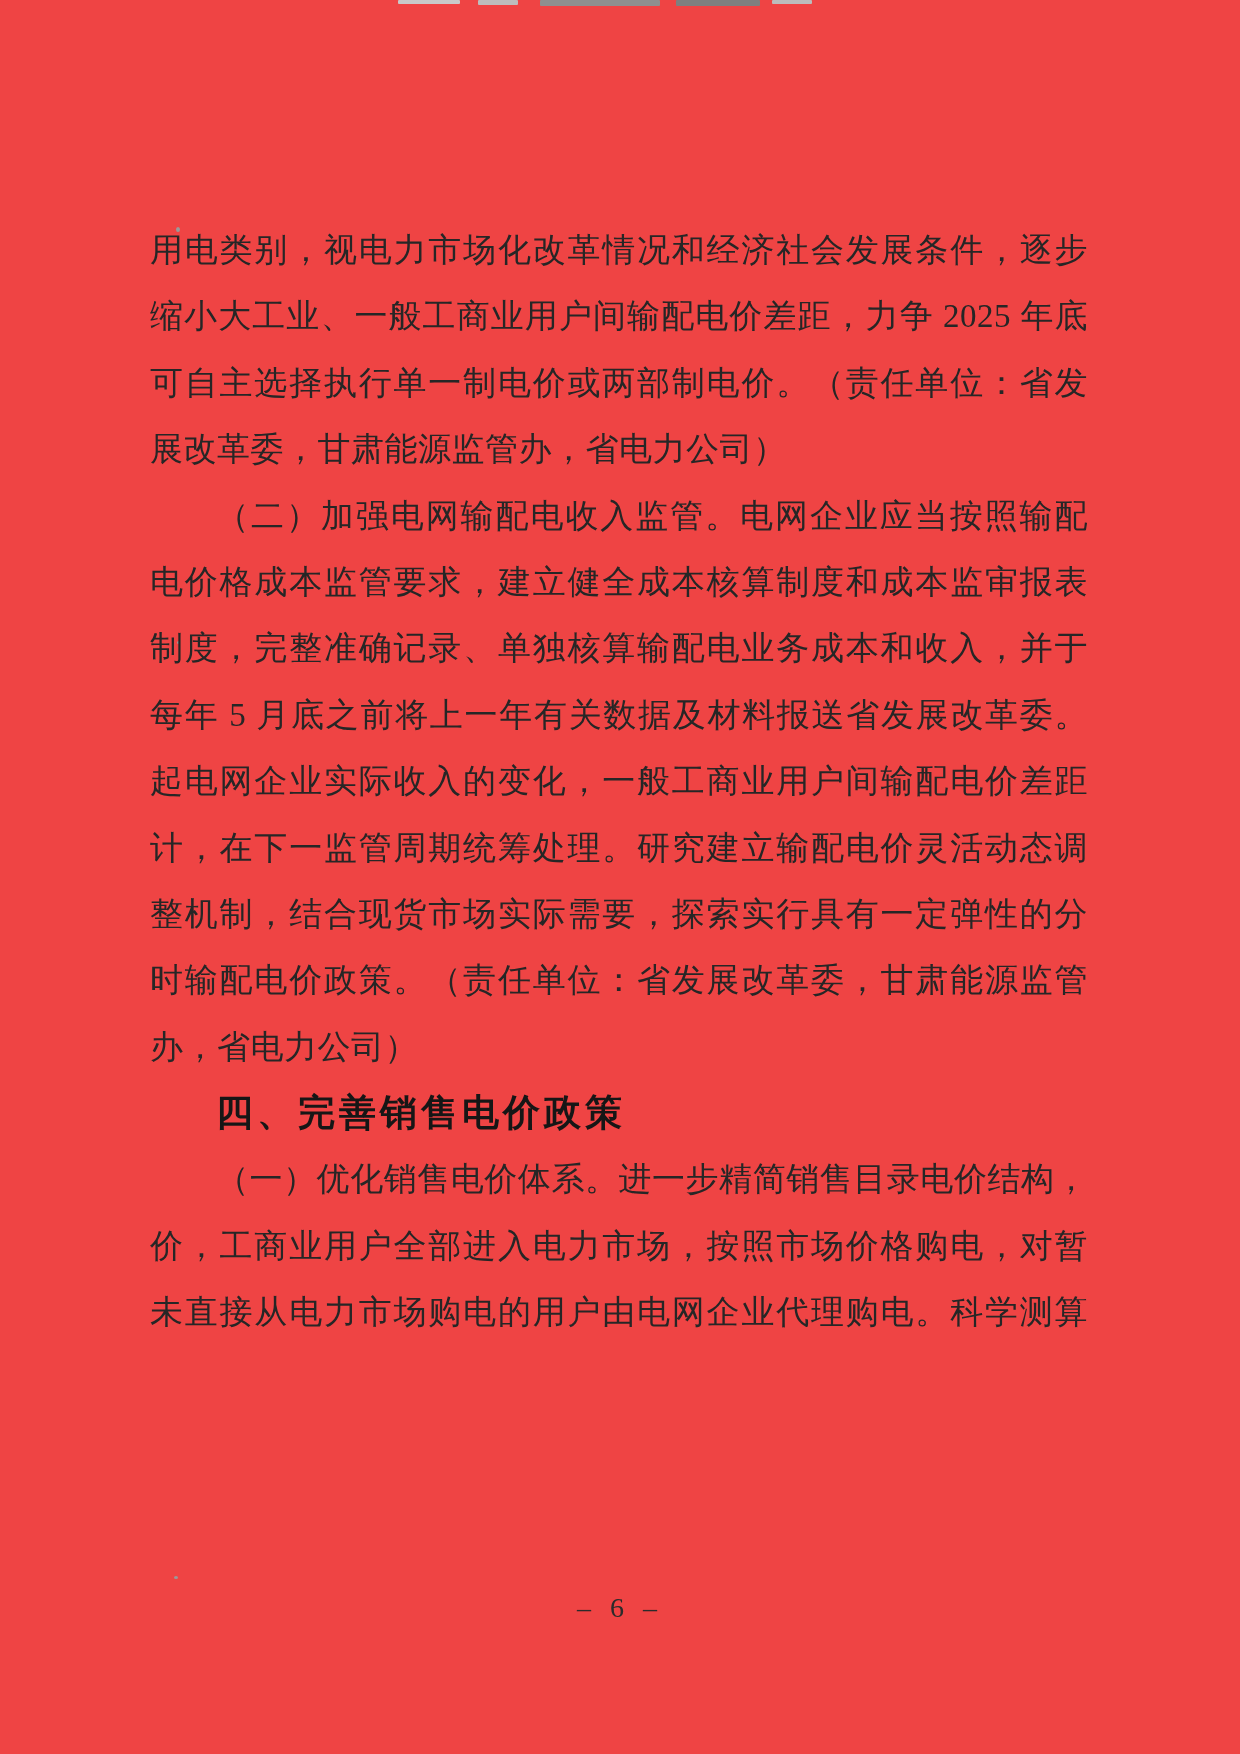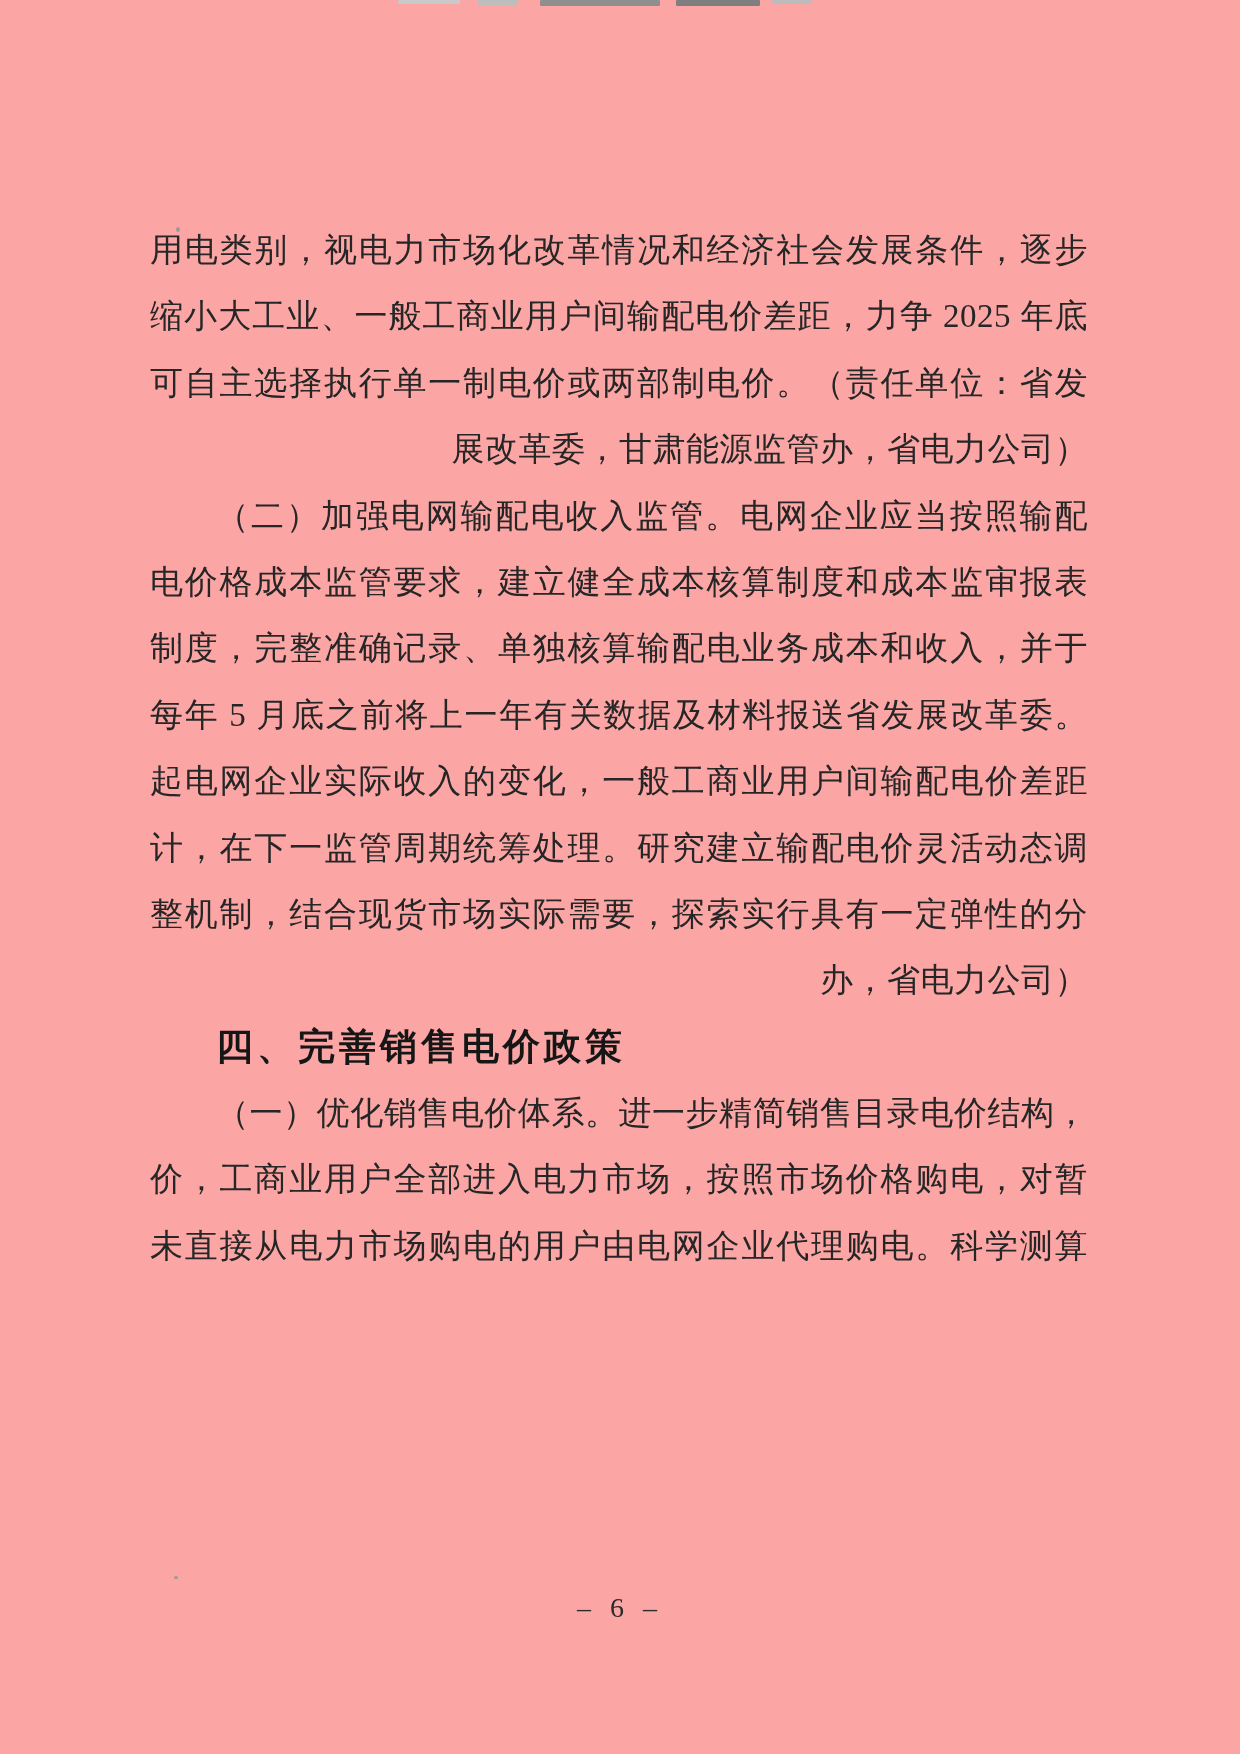--- a/index.html
+++ b/index.html
@@ -4,21 +4,21 @@
 <style>
   html, body {
     margin: 0;
     padding: 0;
     background: #ffffff;
   }
   .page {
     position: relative;
     width: 1240px;
     height: 1754px;
-    background: #fca5a5;
+    background: #ef4444;
     overflow: hidden;
     font-family: "Liberation Serif", "DejaVu Serif", serif;
     color: #262626;
   }
   
   .artifact-strip { position: absolute; top: 0; left: 0; width: 100%; height: 8px; }
   .artifact-strip i { position: absolute; display: block; border-radius: 1px; }
   .artifact-strip i:nth-child(1) { left: 398px; top: 0; width: 62px;  height: 4px; background: #c9c9c9; }
   .artifact-strip i:nth-child(2) { left: 478px; top: 0; width: 40px;  height: 5px; background: #bdbdbd; }
   .artifact-strip i:nth-child(3) { left: 540px; top: 0; width: 120px; height: 6px; background: #8f8f8f; }
@@ -41,21 +41,21 @@
     line-height: 66.4px;
     font-size: 33px;
     letter-spacing: 0.5px;
     white-space: normal;
   }
   .justify {
     text-align: justify;
     text-align-last: justify;
     text-justify: inter-character;
   }
-  .end { text-align: right; }
+  .end { text-align: left; }
   .indent { padding-left: 66px; }
   .heading {
     font-family: "Liberation Sans", "DejaVu Sans", sans-serif;
     font-weight: 700;
     font-size: 37px;
     color: #161616;
     letter-spacing: 4px;
     text-align: left;
   }
   .page-number {
@@ -90,20 +90,21 @@
     <div class="ln justify">缩小大工业、一般工商业用户间输配电价差距，力争 2025 年底</div>
     <div class="ln justify">可自主选择执行单一制电价或两部制电价。（责任单位：省发</div>
     <div class="ln end">展改革委，甘肃能源监管办，省电力公司）</div>
     <div class="ln indent justify">（二）加强电网输配电收入监管。电网企业应当按照输配</div>
     <div class="ln justify">电价格成本监管要求，建立健全成本核算制度和成本监审报表</div>
     <div class="ln justify">制度，完整准确记录、单独核算输配电业务成本和收入，并于</div>
     <div class="ln justify">每年 5 月底之前将上一年有关数据及材料报送省发展改革委。</div>
     <div class="ln justify">起电网企业实际收入的变化，一般工商业用户间输配电价差距</div>
     <div class="ln justify">计，在下一监管周期统筹处理。研究建立输配电价灵活动态调</div>
     <div class="ln justify">整机制，结合现货市场实际需要，探索实行具有一定弹性的分</div>
+    <div class="ln justify">时输配电价政策。（责任单位：省发展改革委，甘肃能源监管</div>
     <div class="ln end">办，省电力公司）</div>
     <div class="ln indent heading">四、完善销售电价政策</div>
     <div class="ln indent justify">（一）优化销售电价体系。进一步精简销售目录电价结构，</div>
     <div class="ln justify">价，工商业用户全部进入电力市场，按照市场价格购电，对暂</div>
     <div class="ln justify">未直接从电力市场购电的用户由电网企业代理购电。科学测算</div>
   </div>
 
   <div class="page-number">– 6 –</div>
 
 </div>

